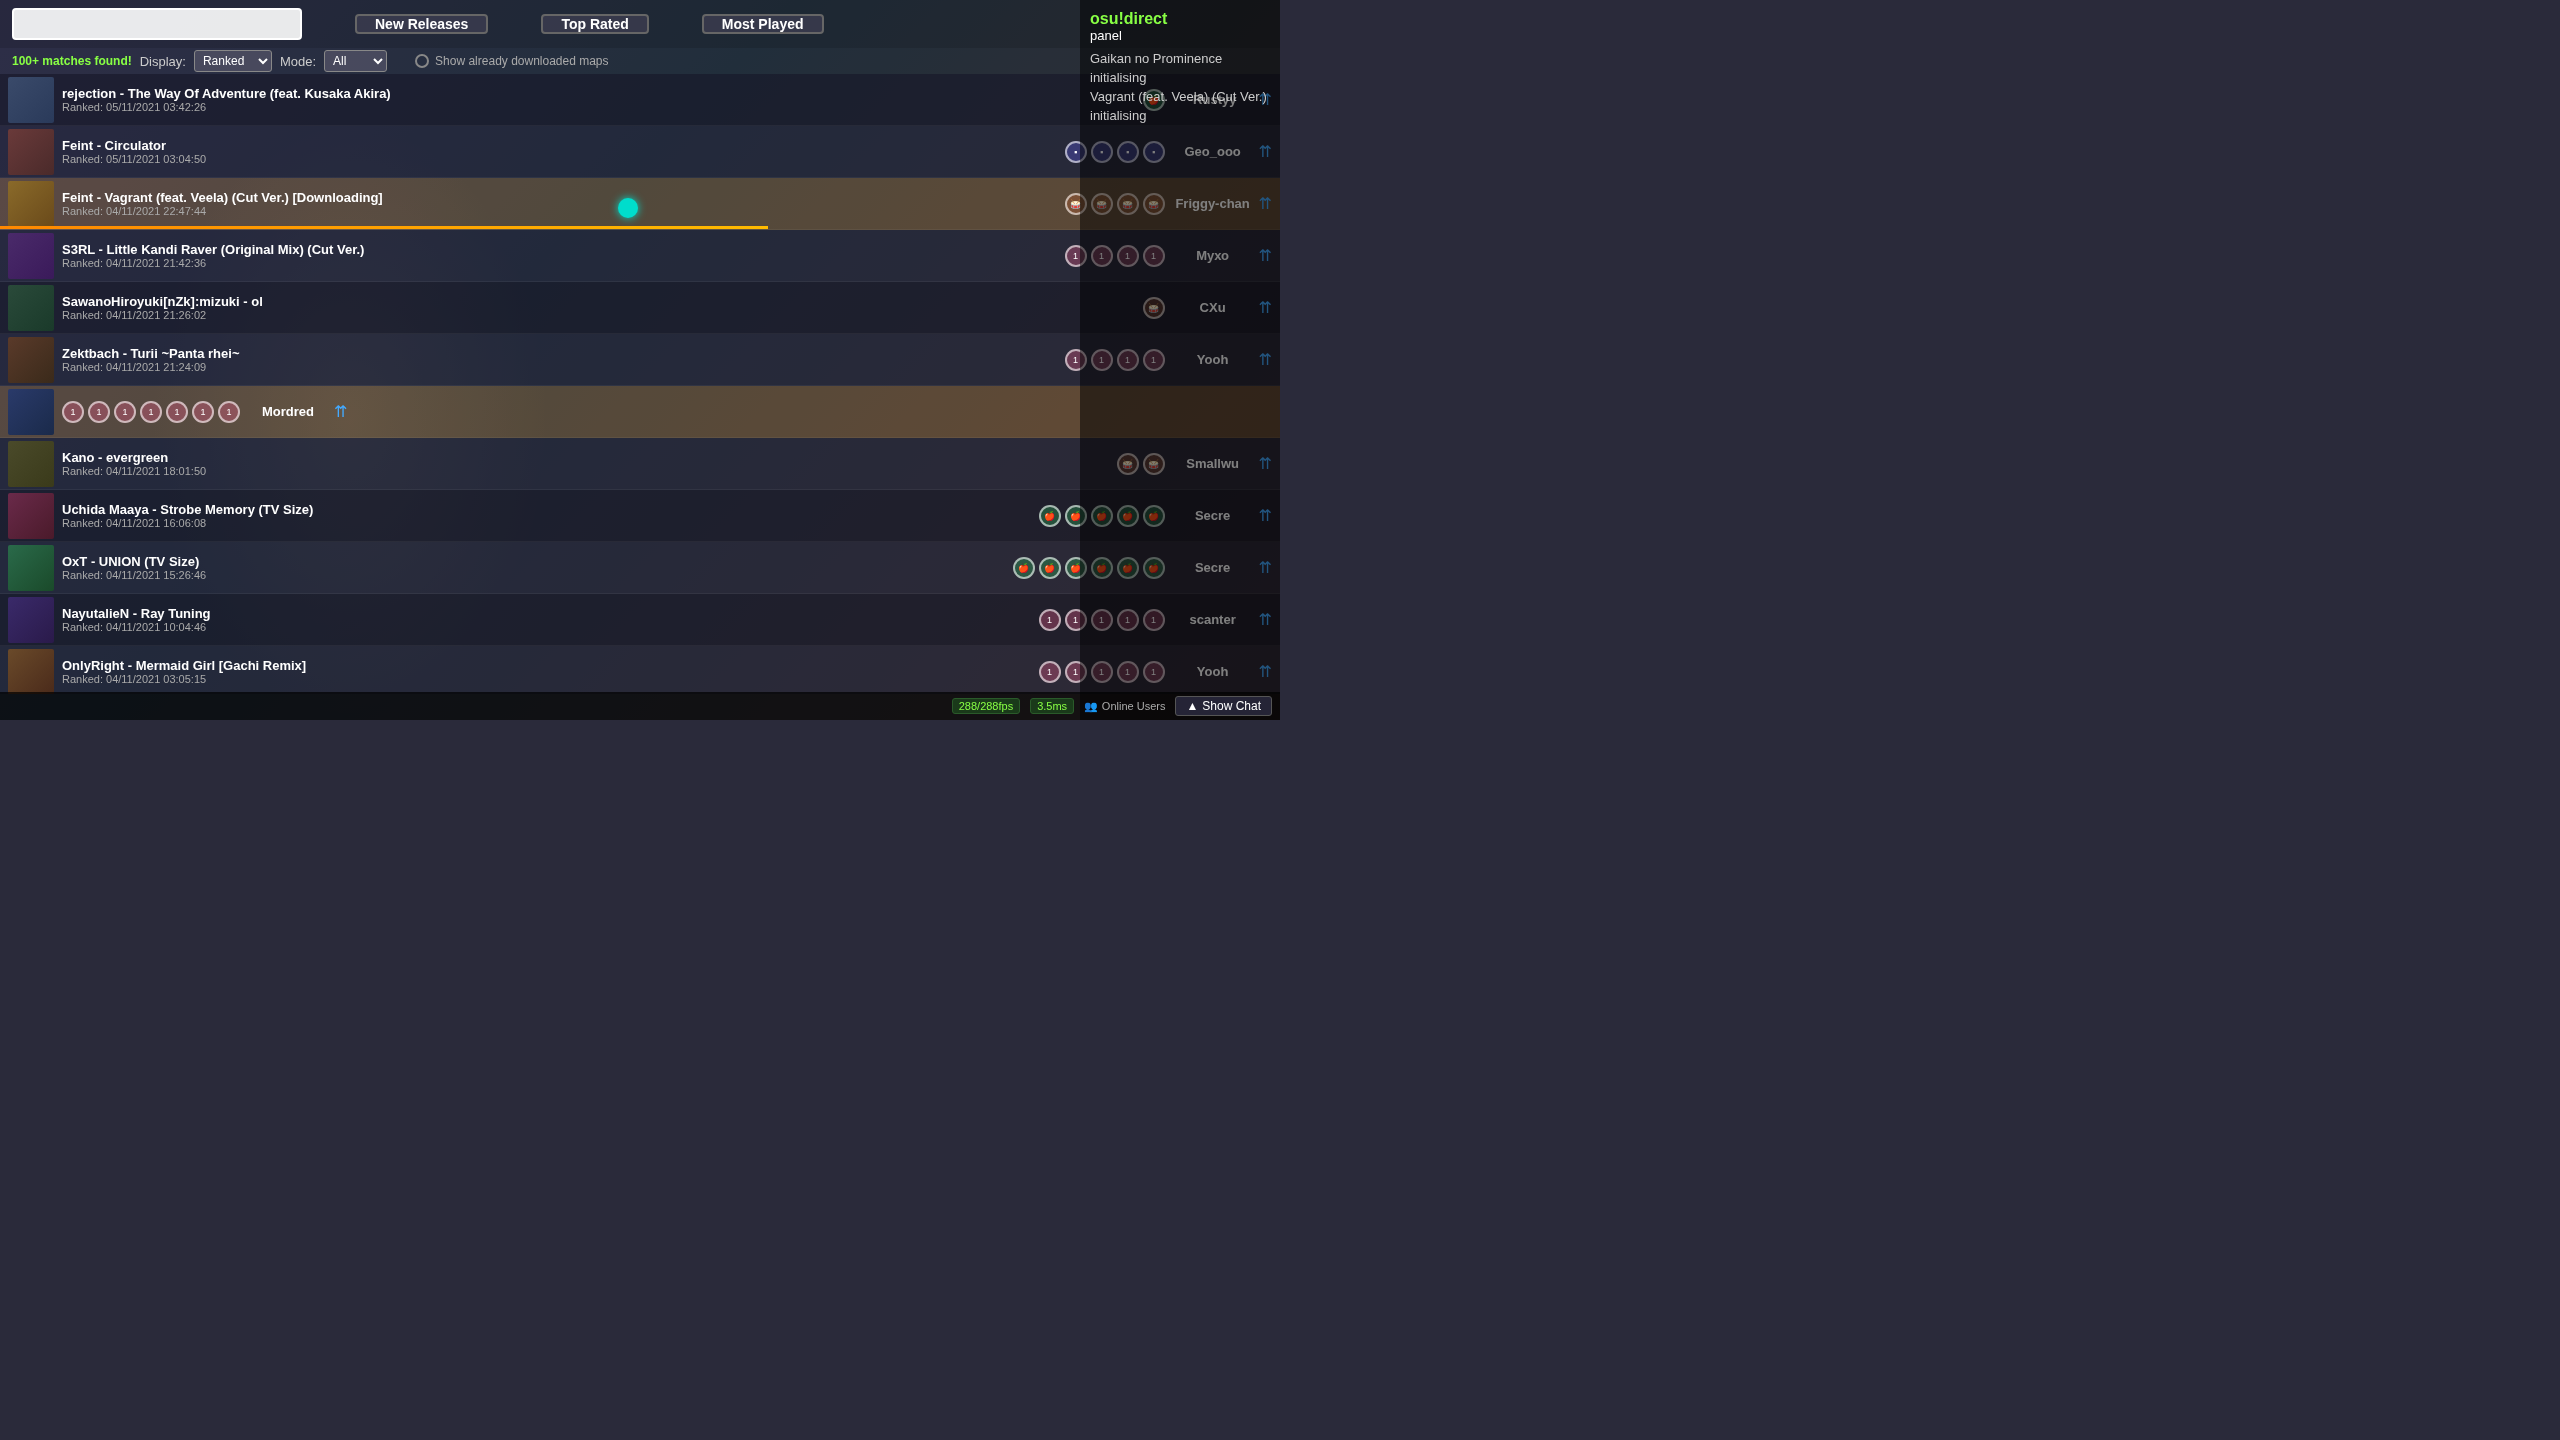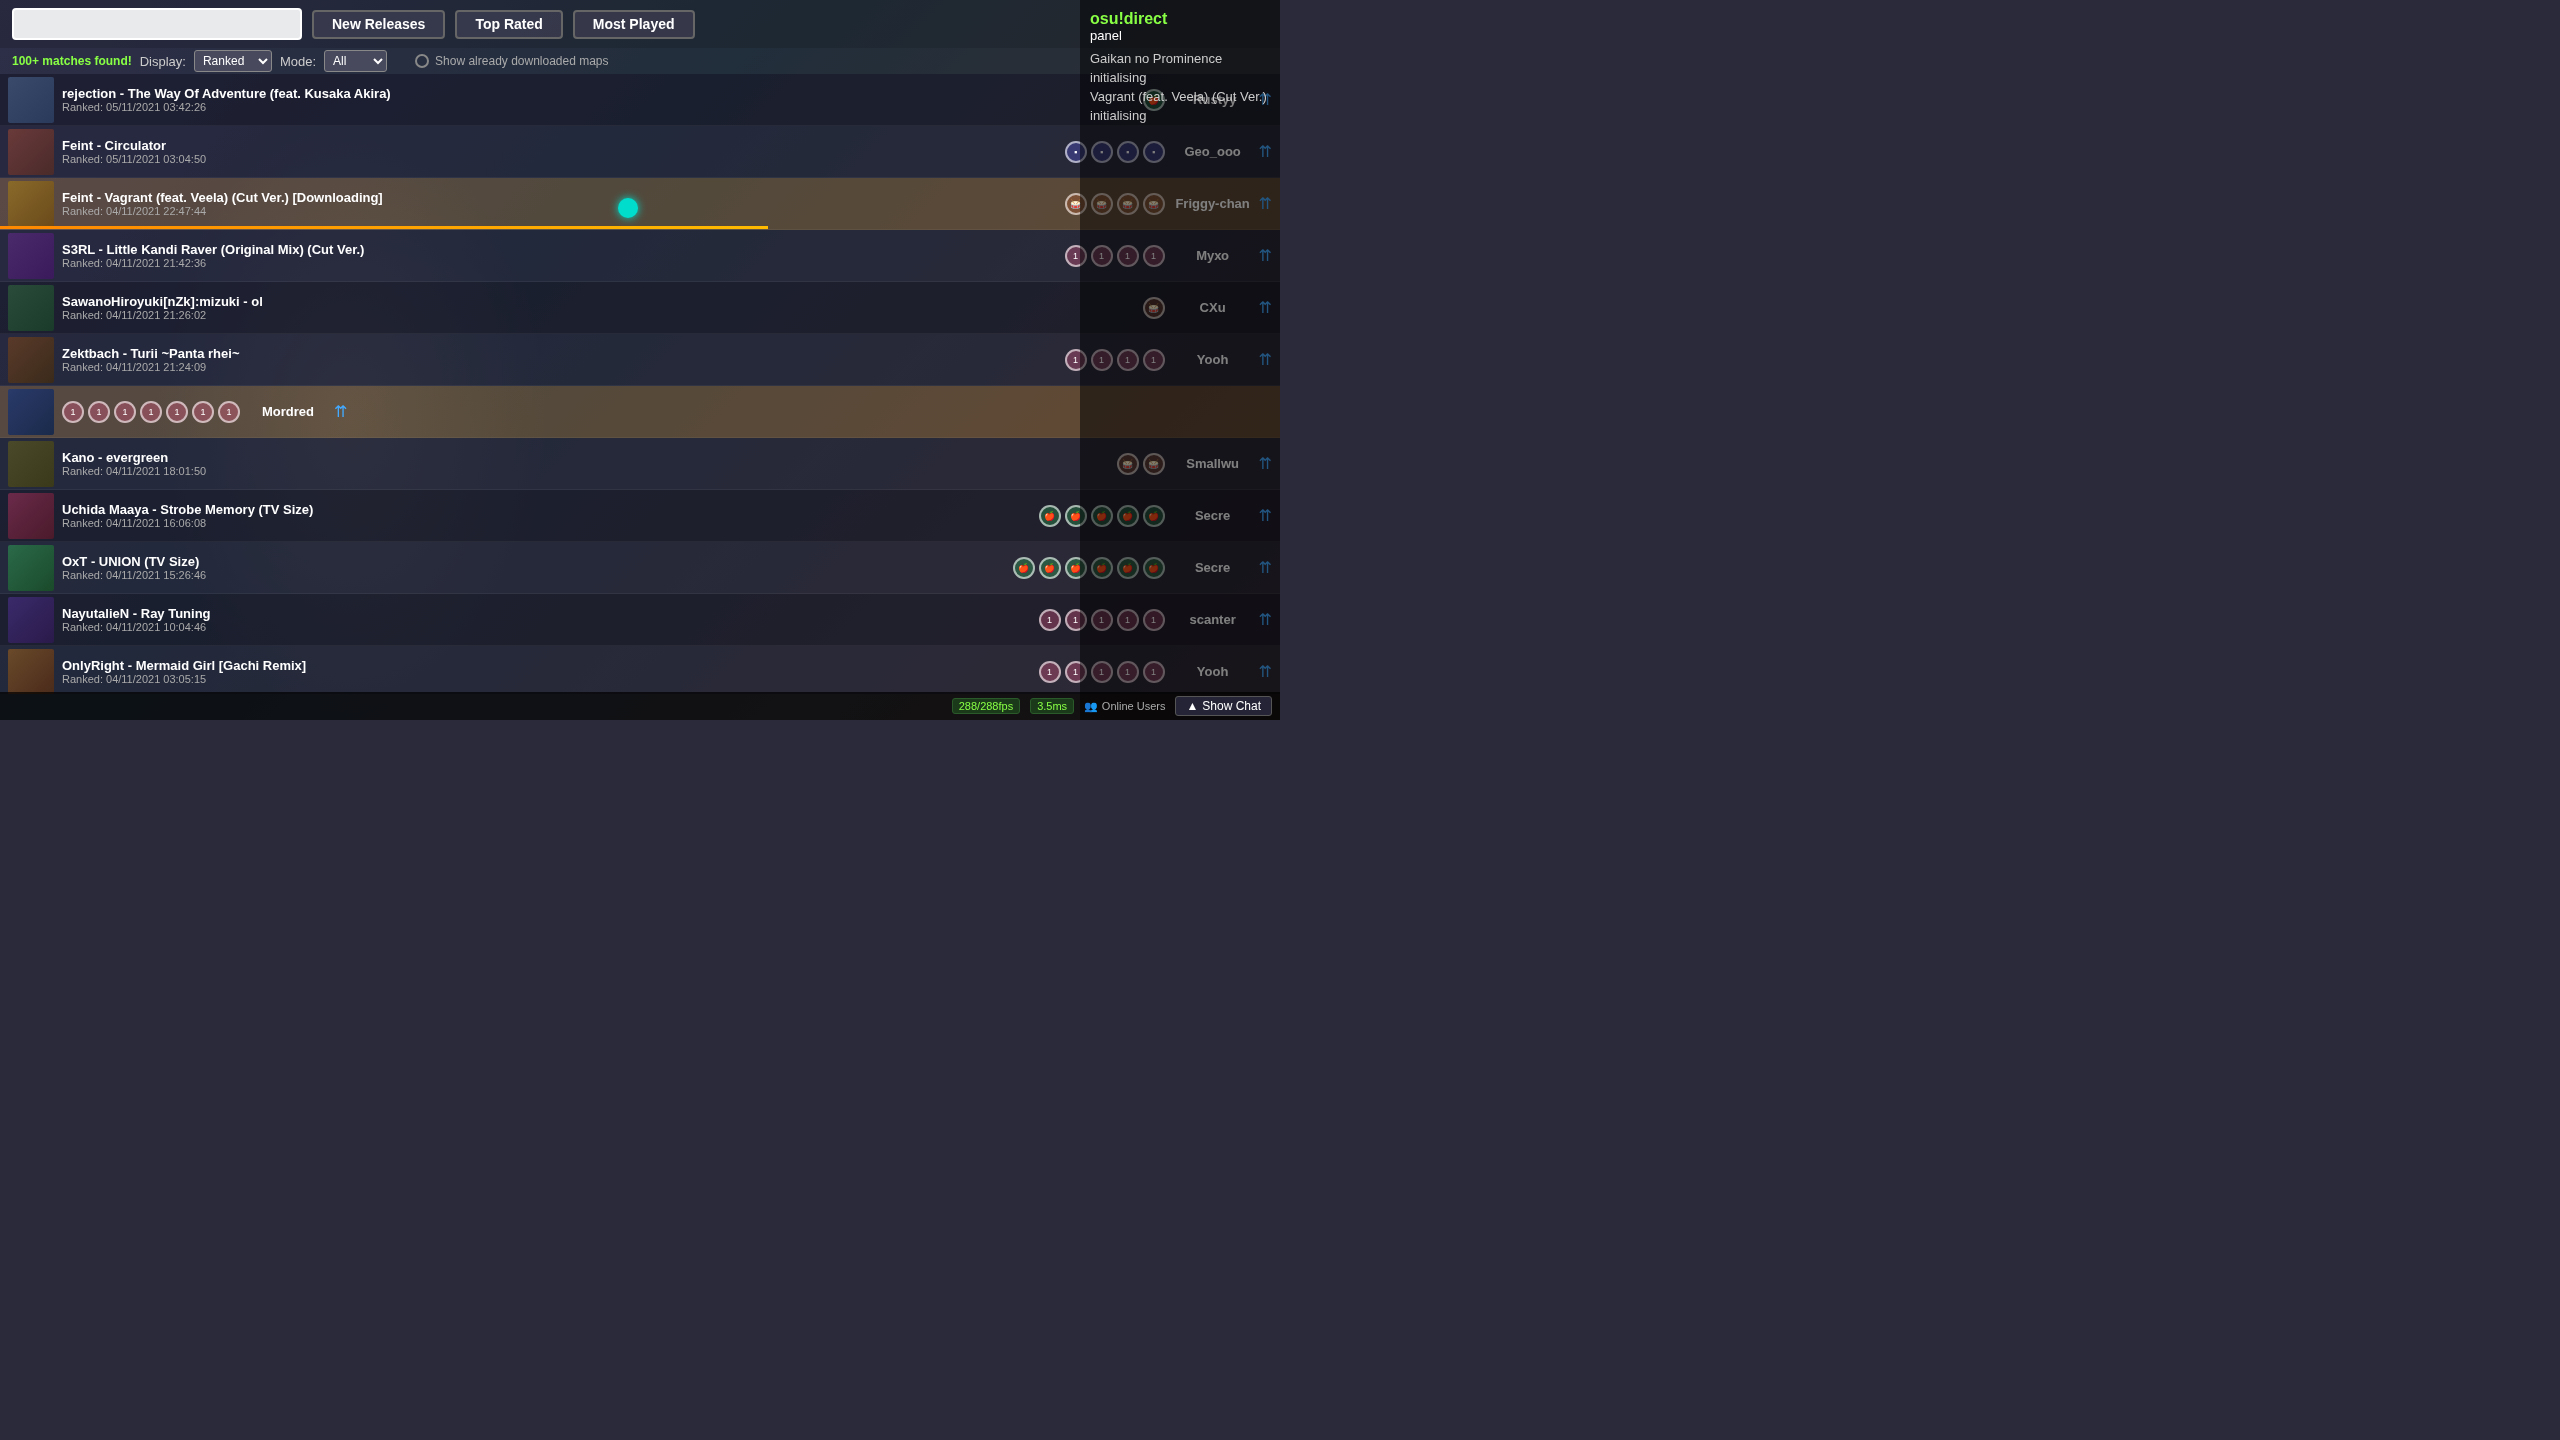--- a/index.html
+++ b/index.html
@@ -55,30 +55,31 @@
       background: rgba(255,255,255,0.9);
       border: 2px solid #fff;
       border-radius: 4px;
       padding: 0 8px;
       font-size: 13px;
       color: #333;
       outline: none;
     }
 
     .filter-btn {
-      height: 29px;
+      height: 20px;
       padding: 0 18px;
       background: rgba(60,60,80,0.8);
       border: 2px solid #666;
       border-radius: 4px;
       color: #fff;
       font-size: 14px;
       font-weight: bold;
       cursor: pointer;
       transition: background 0.2s;
+      margin-left: 43px;
     }
 
     .matches-text {
       color: #88ff44;
       font-size: 12px;
       font-weight: bold;
     }
 
     .display-label {
       color: #ccc;

